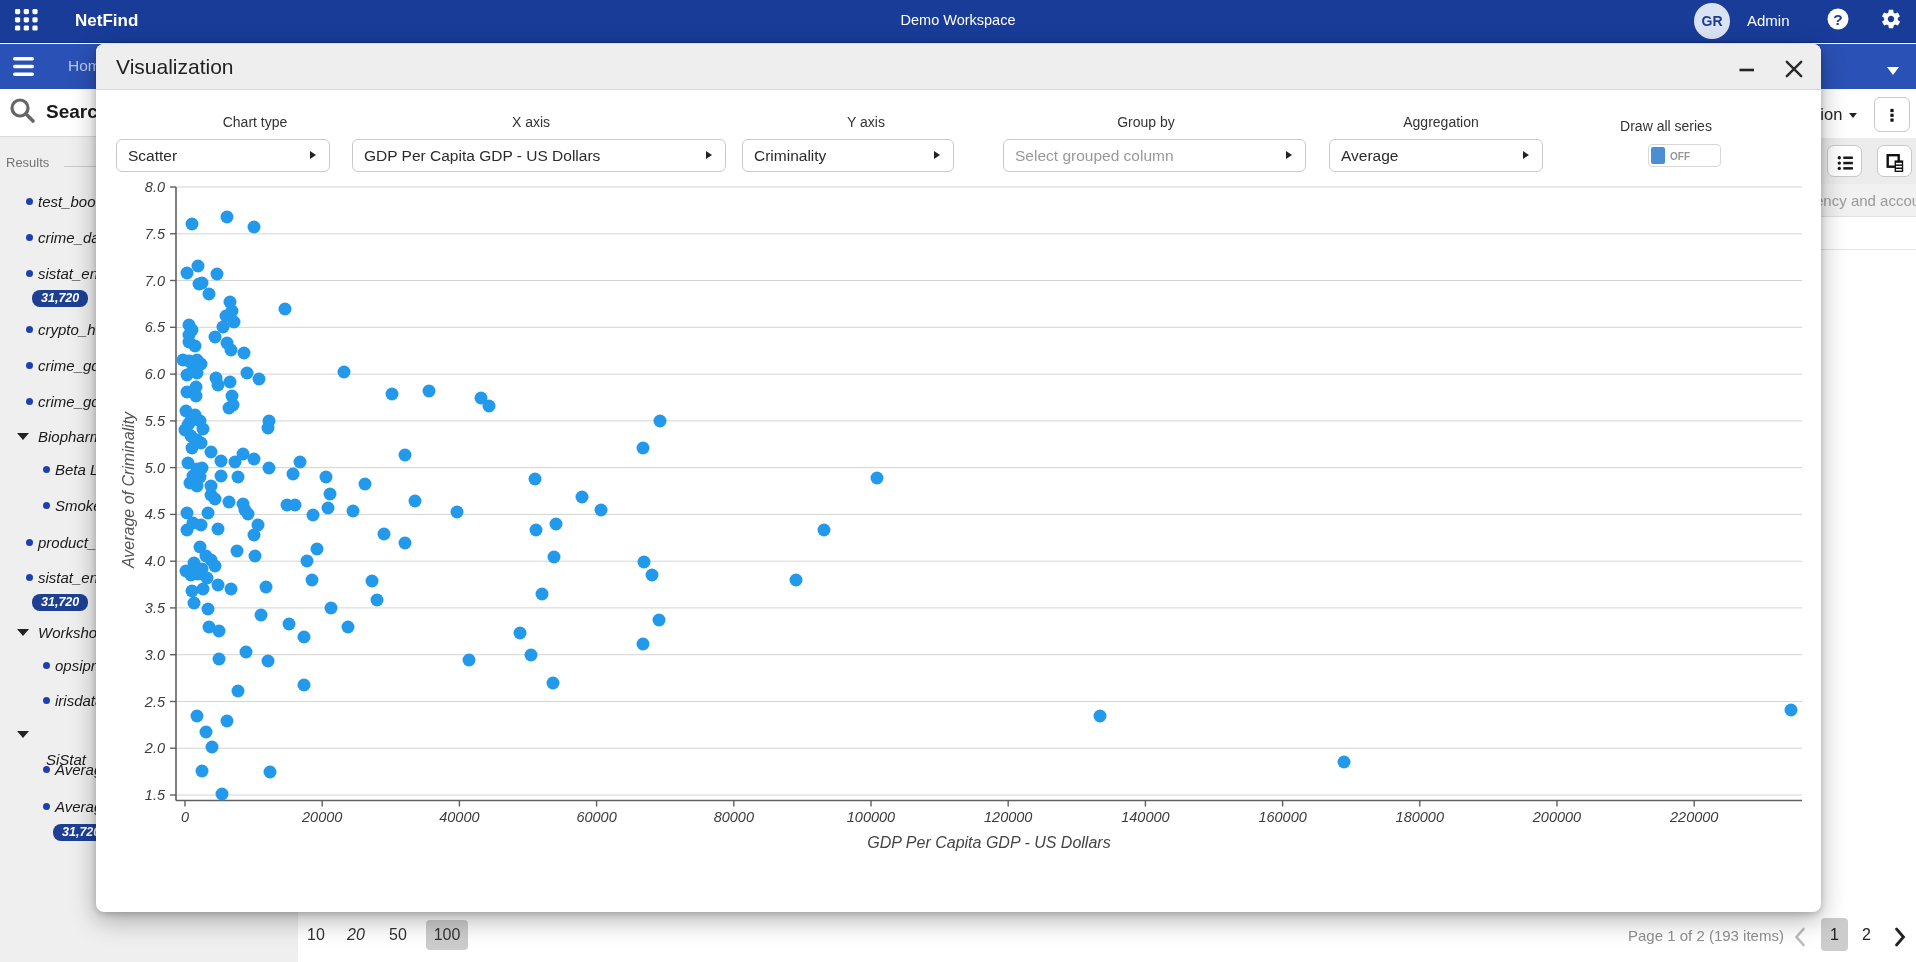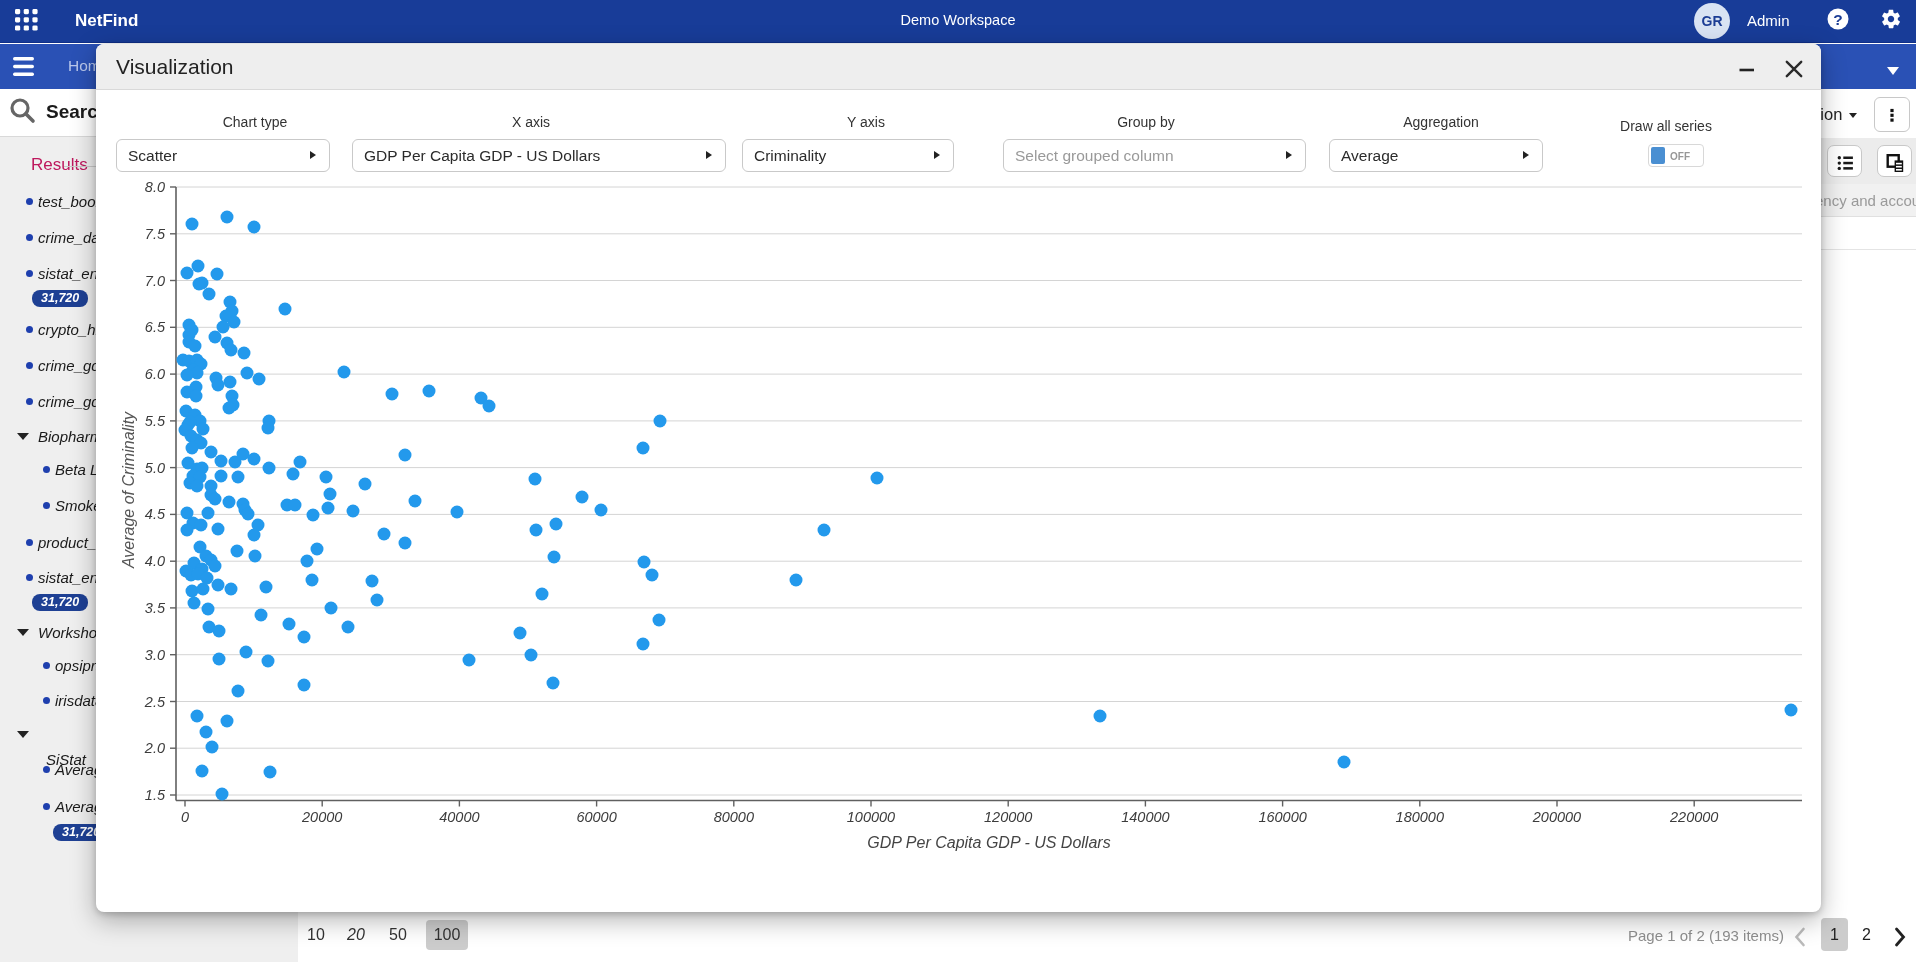--- a/index.html
+++ b/index.html
@@ -112,21 +112,21 @@
 </div>
 
 <div id="sidebar">
   <div id="searchrow">
     <svg class="abs" style="left:8px;top:7px;" width="28" height="28" viewBox="0 0 28 28">
       <circle cx="12" cy="12" r="8" fill="none" stroke="#666" stroke-width="3.2"></circle>
       <line x1="17.8" y1="17.8" x2="25" y2="25" stroke="#666" stroke-width="3.6" stroke-linecap="round"></line>
     </svg>
     <div class="abs" style="left:46px;top:12px;font-size:19px;font-weight:bold;color:#1a1a1a;">Search</div>
   </div>
-  <div class="abs" style="left:31px;top:66px;font-size:17px;color:#be185d;">Results</div>
+  <div class="abs" style="left:6px;top:66px;font-size:13px;color:#737373;">Results</div>
   <div class="abs" style="left:64px;top:77px;width:234px;height:1px;background:#c9c9c9;"></div>
   <div class="bullet" style="left:26px;top:109px;"></div>
   <div class="abs itemtxt" style="left:38px;top:104px;">test_bool_criminality</div>
   <div class="bullet" style="left:26px;top:145px;"></div>
   <div class="abs itemtxt" style="left:38px;top:140px;">crime_data_uk</div>
   <div class="bullet" style="left:26px;top:181px;"></div>
   <div class="abs itemtxt" style="left:38px;top:176px;">sistat_eng_slovenia</div>
   <div class="badge" style="left:32px;top:201px;">31,720</div>
   <div class="bullet" style="left:26px;top:237px;"></div>
   <div class="abs itemtxt" style="left:38px;top:232px;">crypto_history</div>
@@ -191,21 +191,21 @@
     <div class="ctl-label" style="left:435px;">X axis</div>
     <div class="ctl-label" style="left:770px;">Y axis</div>
     <div class="ctl-label" style="left:1050px;">Group by</div>
     <div class="ctl-label" style="left:1345px;">Aggregation</div>
     <div class="ctl-label" style="left:1570px;top:74px;">Draw all series</div>
     <div class="sel" style="left:20px;width:214px;">Scatter<span class="arr"></span></div>
     <div class="sel" style="left:256px;width:374px;">GDP Per Capita GDP - US Dollars<span class="arr"></span></div>
     <div class="sel" style="left:646px;width:212px;">Criminality<span class="arr"></span></div>
     <div class="sel" style="left:907px;width:303px;color:#999;">Select grouped column<span class="arr"></span></div>
     <div class="sel" style="left:1233px;width:214px;">Average<span class="arr"></span></div>
-    <div class="abs" style="left:1552px;top:100px;width:56px;height:23px;background:#fff;border:1px solid #d8d8d8;border-radius:4px;">
+    <div class="abs" style="left:1552px;top:100px;width:73px;height:23px;background:#fff;border:1px solid #d8d8d8;border-radius:4px;">
       <div class="abs" style="left:2px;top:2px;width:14px;height:17px;background:#4a8fd2;border-radius:2px;"></div>
       <div class="abs" style="left:21px;top:6px;font-size:10px;font-weight:bold;color:#979797;">OFF</div>
     </div>
   </div>
   <div class="abs" style="left:0;top:0;width:1725px;height:756px;font-style:italic;">
 <svg width="1725" height="868" viewBox="0 0 1725 868" style="position:absolute;left:0;top:0;">
 <line x1="80.0" y1="143.0" x2="1706" y2="143.0" stroke="#d4d4d4" stroke-width="1"></line>
 <line x1="80.0" y1="189.8" x2="1706" y2="189.8" stroke="#d4d4d4" stroke-width="1"></line>
 <line x1="80.0" y1="236.5" x2="1706" y2="236.5" stroke="#d4d4d4" stroke-width="1"></line>
 <line x1="80.0" y1="283.3" x2="1706" y2="283.3" stroke="#d4d4d4" stroke-width="1"></line>

